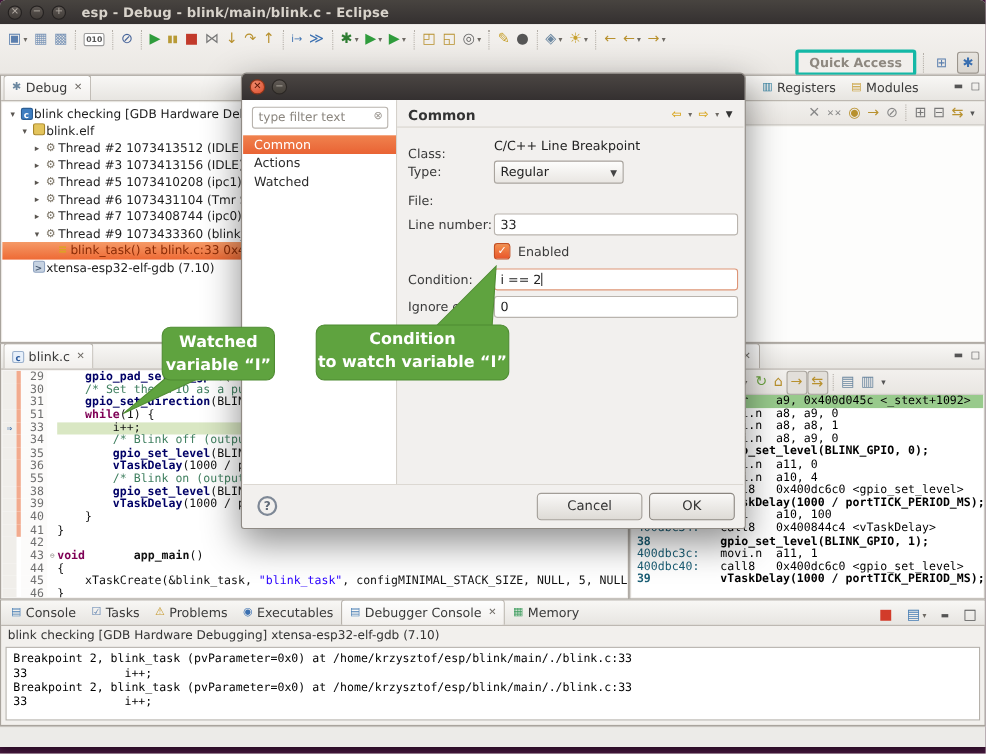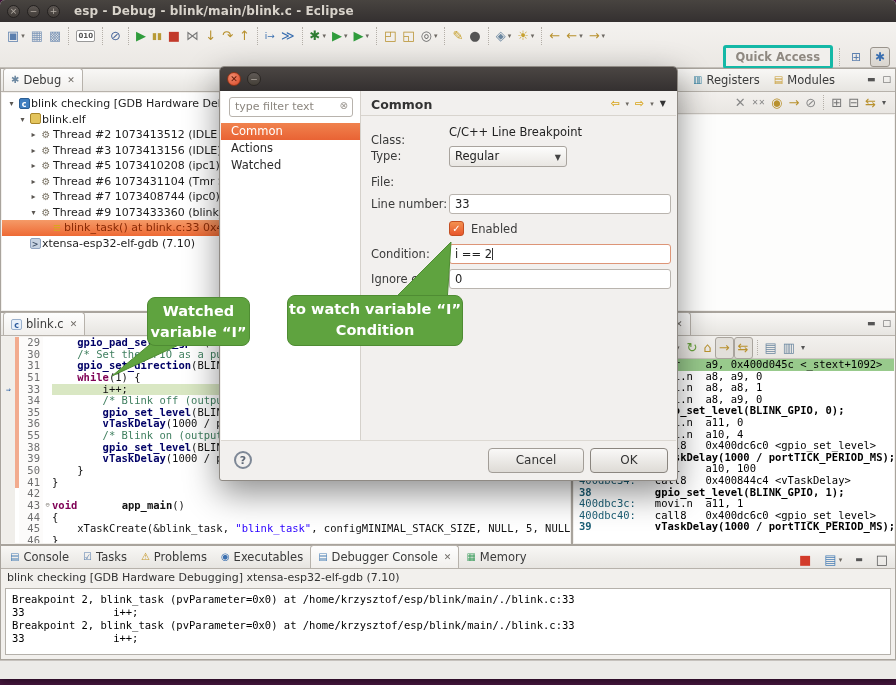--- a/index.html
+++ b/index.html
@@ -368,21 +368,21 @@
         <div class="cline"><span class="g-bp"></span><span class="g-diff on"></span><span class="g-num">30</span><span class="g-fold"></span><span class="c-text"><span class="c-com">    /* Set the GPIO as a push/pull output */</span></span></div>
         <div class="cline"><span class="g-bp"></span><span class="g-diff on"></span><span class="g-num">31</span><span class="g-fold"></span><span class="c-text"><span class="c-df">    </span><span class="c-fn">gpio_set_direction</span><span class="c-df">(BLINK_GPIO, GPIO_MODE_OUTPUT);</span></span></div>
         <div class="cline"><span class="g-bp"></span><span class="g-diff on"></span><span class="g-num">51</span><span class="g-fold"></span><span class="c-text"><span class="c-df">    </span><span class="c-kw">while</span><span class="c-df">(1) {</span></span></div>
         <div class="cline hl"><span class="g-bp">⇒</span><span class="g-diff on"></span><span class="g-num">33</span><span class="g-fold"></span><span class="c-text"><span class="c-df">        i++;</span></span></div>
         <div class="cline"><span class="g-bp"></span><span class="g-diff on"></span><span class="g-num">34</span><span class="g-fold"></span><span class="c-text"><span class="c-com">        /* Blink off (output low) */</span></span></div>
         <div class="cline"><span class="g-bp"></span><span class="g-diff on"></span><span class="g-num">35</span><span class="g-fold"></span><span class="c-text"><span class="c-df">        </span><span class="c-fn">gpio_set_level</span><span class="c-df">(BLINK_GPIO, 0);</span></span></div>
         <div class="cline"><span class="g-bp"></span><span class="g-diff on"></span><span class="g-num">36</span><span class="g-fold"></span><span class="c-text"><span class="c-df">        </span><span class="c-fn">vTaskDelay</span><span class="c-df">(1000 / portTICK_PERIOD_MS);</span></span></div>
         <div class="cline"><span class="g-bp"></span><span class="g-diff on"></span><span class="g-num">55</span><span class="g-fold"></span><span class="c-text"><span class="c-com">        /* Blink on (output high) */</span></span></div>
         <div class="cline"><span class="g-bp"></span><span class="g-diff on"></span><span class="g-num">38</span><span class="g-fold"></span><span class="c-text"><span class="c-df">        </span><span class="c-fn">gpio_set_level</span><span class="c-df">(BLINK_GPIO, 1);</span></span></div>
         <div class="cline"><span class="g-bp"></span><span class="g-diff on"></span><span class="g-num">39</span><span class="g-fold"></span><span class="c-text"><span class="c-df">        </span><span class="c-fn">vTaskDelay</span><span class="c-df">(1000 / portTICK_PERIOD_MS);</span></span></div>
-        <div class="cline"><span class="g-bp"></span><span class="g-diff on"></span><span class="g-num">50</span><span class="g-fold"></span><span class="c-text"><span class="c-df">    }</span></span></div>
+        <div class="cline"><span class="g-bp"></span><span class="g-diff on"></span><span class="g-num">40</span><span class="g-fold"></span><span class="c-text"><span class="c-df">    }</span></span></div>
         <div class="cline"><span class="g-bp"></span><span class="g-diff on"></span><span class="g-num">41</span><span class="g-fold"></span><span class="c-text"><span class="c-df">}</span></span></div>
         <div class="cline"><span class="g-bp"></span><span class="g-diff"></span><span class="g-num">42</span><span class="g-fold"></span><span class="c-text"></span></div>
         <div class="cline"><span class="g-bp"></span><span class="g-diff"></span><span class="g-num">43</span><span class="g-fold">⊖</span><span class="c-text"><span class="c-kw">void</span><span class="c-df"> </span><span class="c-b">app_main</span><span class="c-df">()</span></span></div>
         <div class="cline"><span class="g-bp"></span><span class="g-diff"></span><span class="g-num">44</span><span class="g-fold"></span><span class="c-text"><span class="c-df">{</span></span></div>
         <div class="cline"><span class="g-bp"></span><span class="g-diff"></span><span class="g-num">45</span><span class="g-fold"></span><span class="c-text"><span class="c-df">    xTaskCreate(&amp;blink_task, </span><span class="c-str">"blink_task"</span><span class="c-df">, configMINIMAL_STACK_SIZE, NULL, 5, NULL);</span></span></div>
         <div class="cline"><span class="g-bp"></span><span class="g-diff"></span><span class="g-num">46</span><span class="g-fold"></span><span class="c-text"><span class="c-df">}</span></span></div>
       </div>
   </div>
 
   <div class="panel" style="left:572px;top:312px;width:324px;height:233px;">
@@ -550,15 +550,15 @@
 <svg id="tails" width="896" height="685">
   <polygon points="160,336 198,336 112,376" fill="#5fa33f" stroke="#4f8c33" stroke-width="1"></polygon>
   <polygon points="391,302 447,302 451,242" fill="#5fa33f" stroke="#4f8c33" stroke-width="1"></polygon>
 </svg>
 
 <div class="callout" style="left:147px;top:297px;width:103px;height:49px;">
   <div>Watched</div>
   <div>variable “I”</div>
 </div>
 <div class="callout" style="left:287px;top:295px;width:176px;height:51px;">
+  <div>Condition</div>
   <div>to watch variable “I”</div>
-  <div>Condition</div>
 </div>
 
 </body></html>

